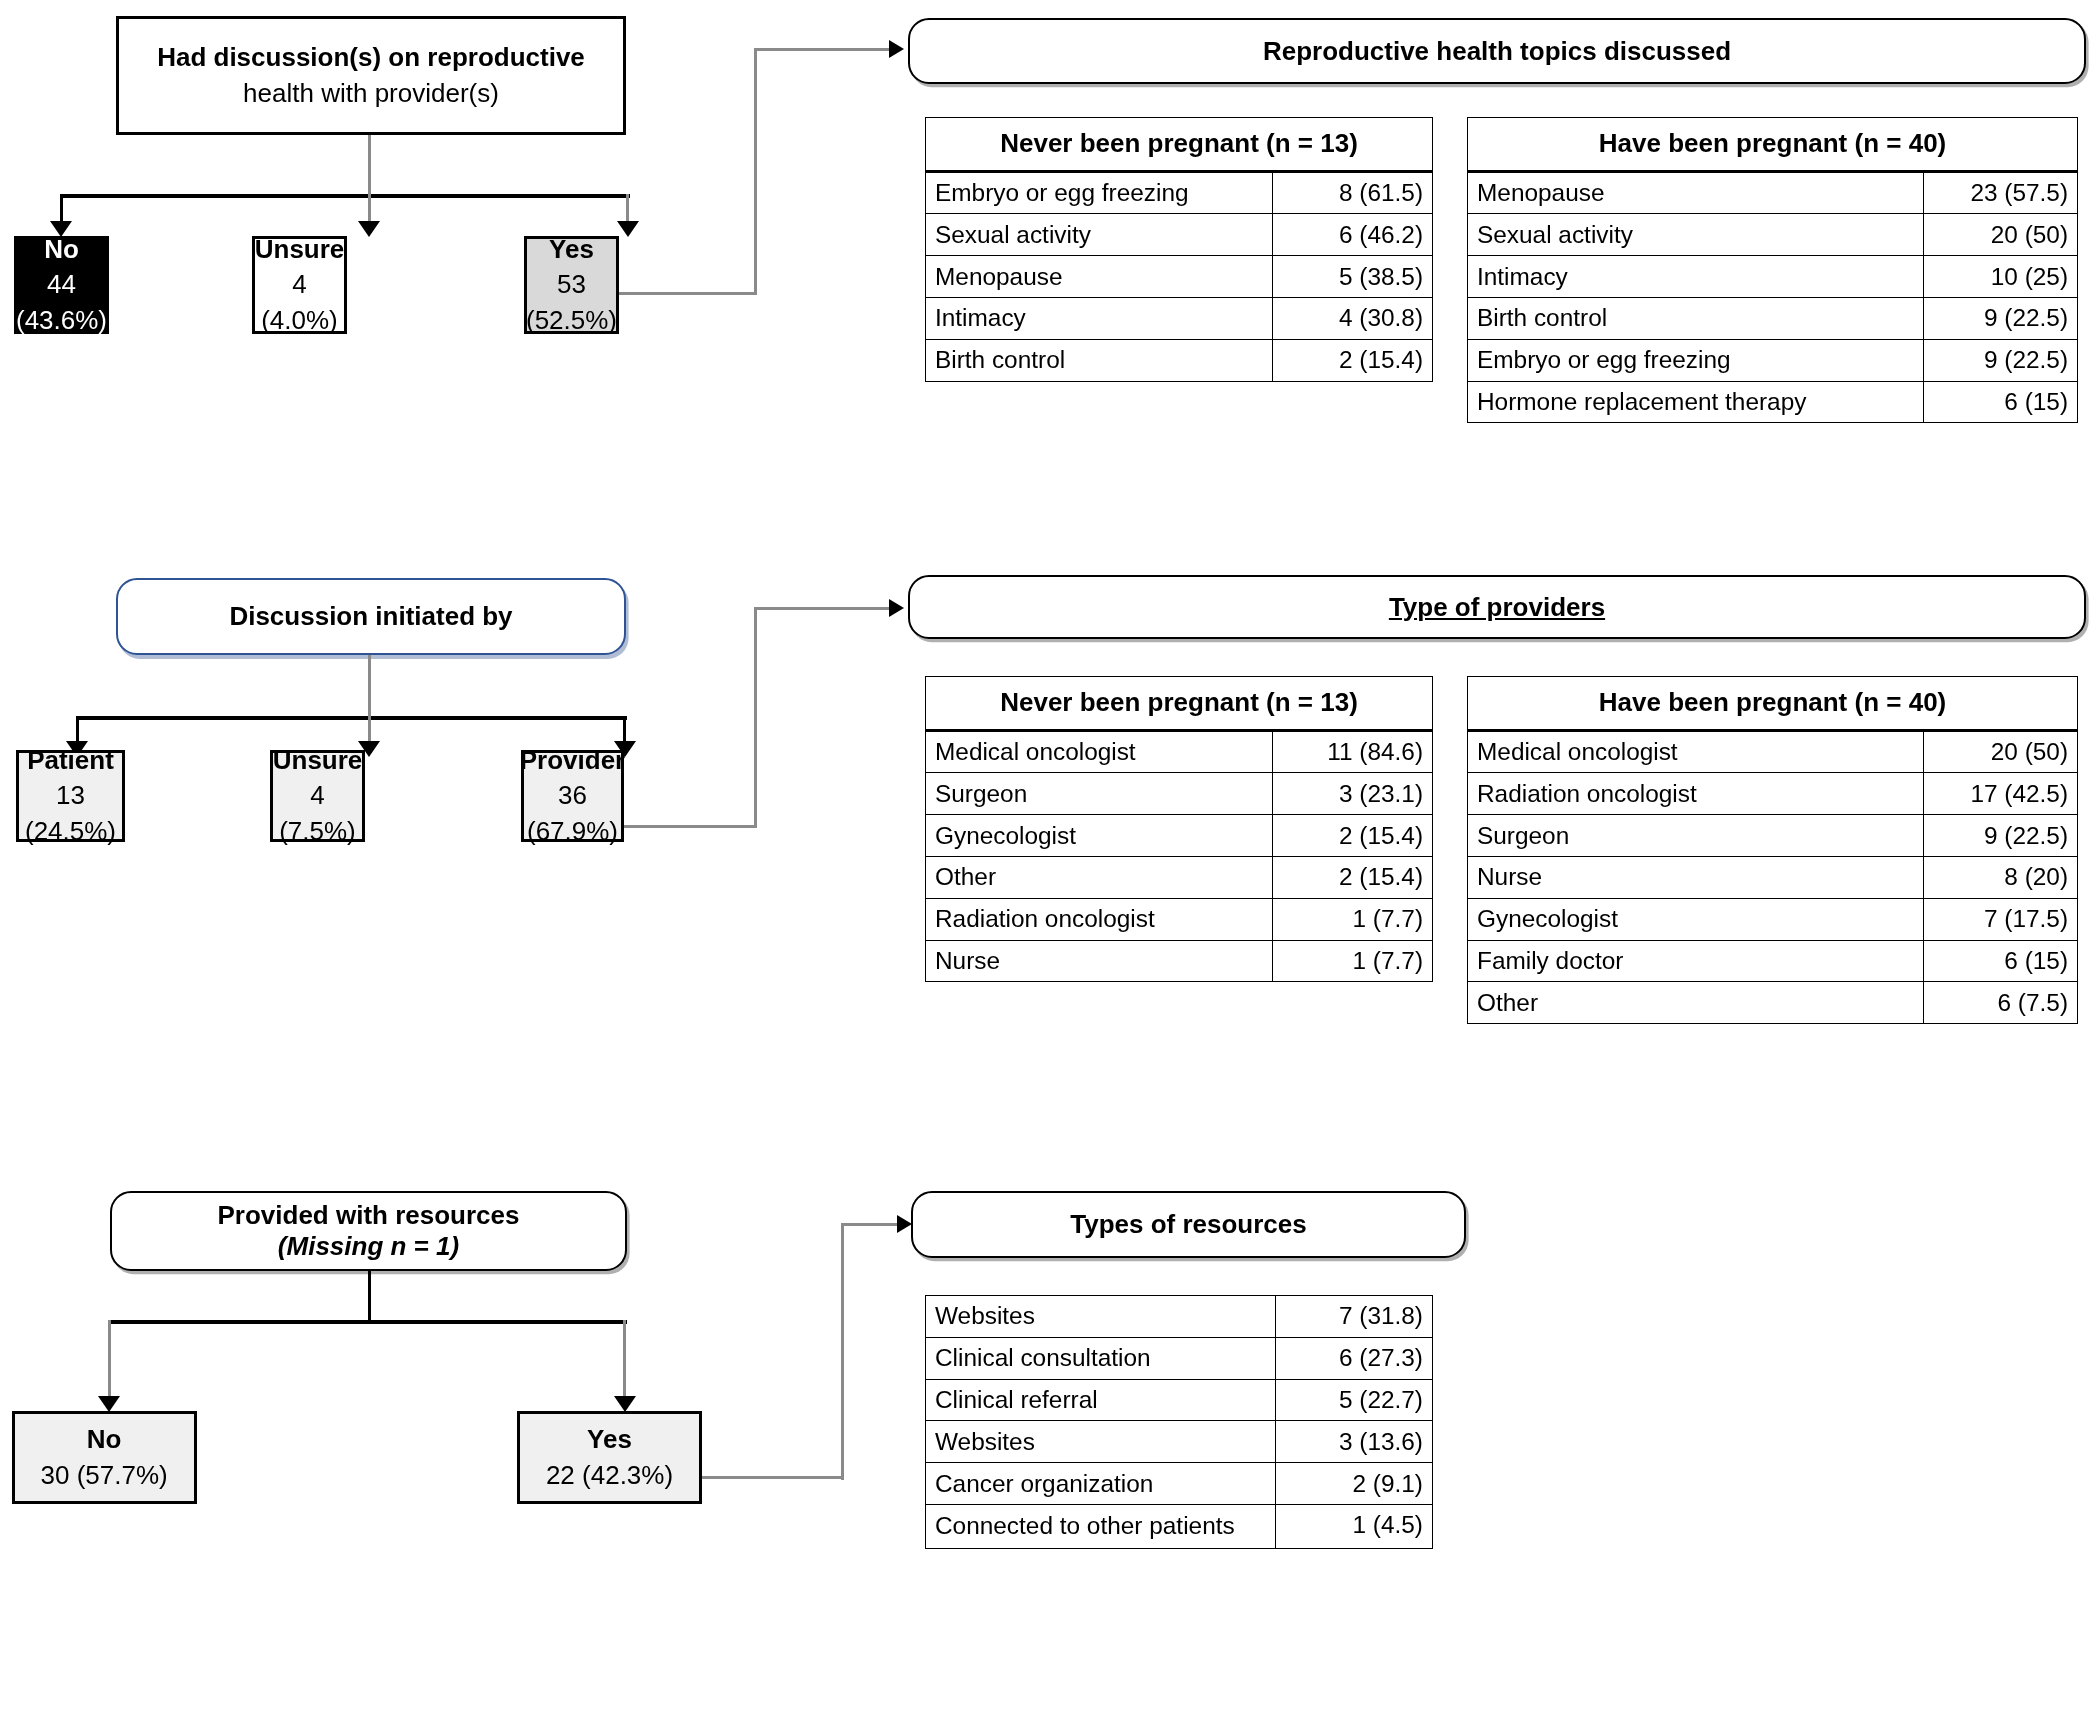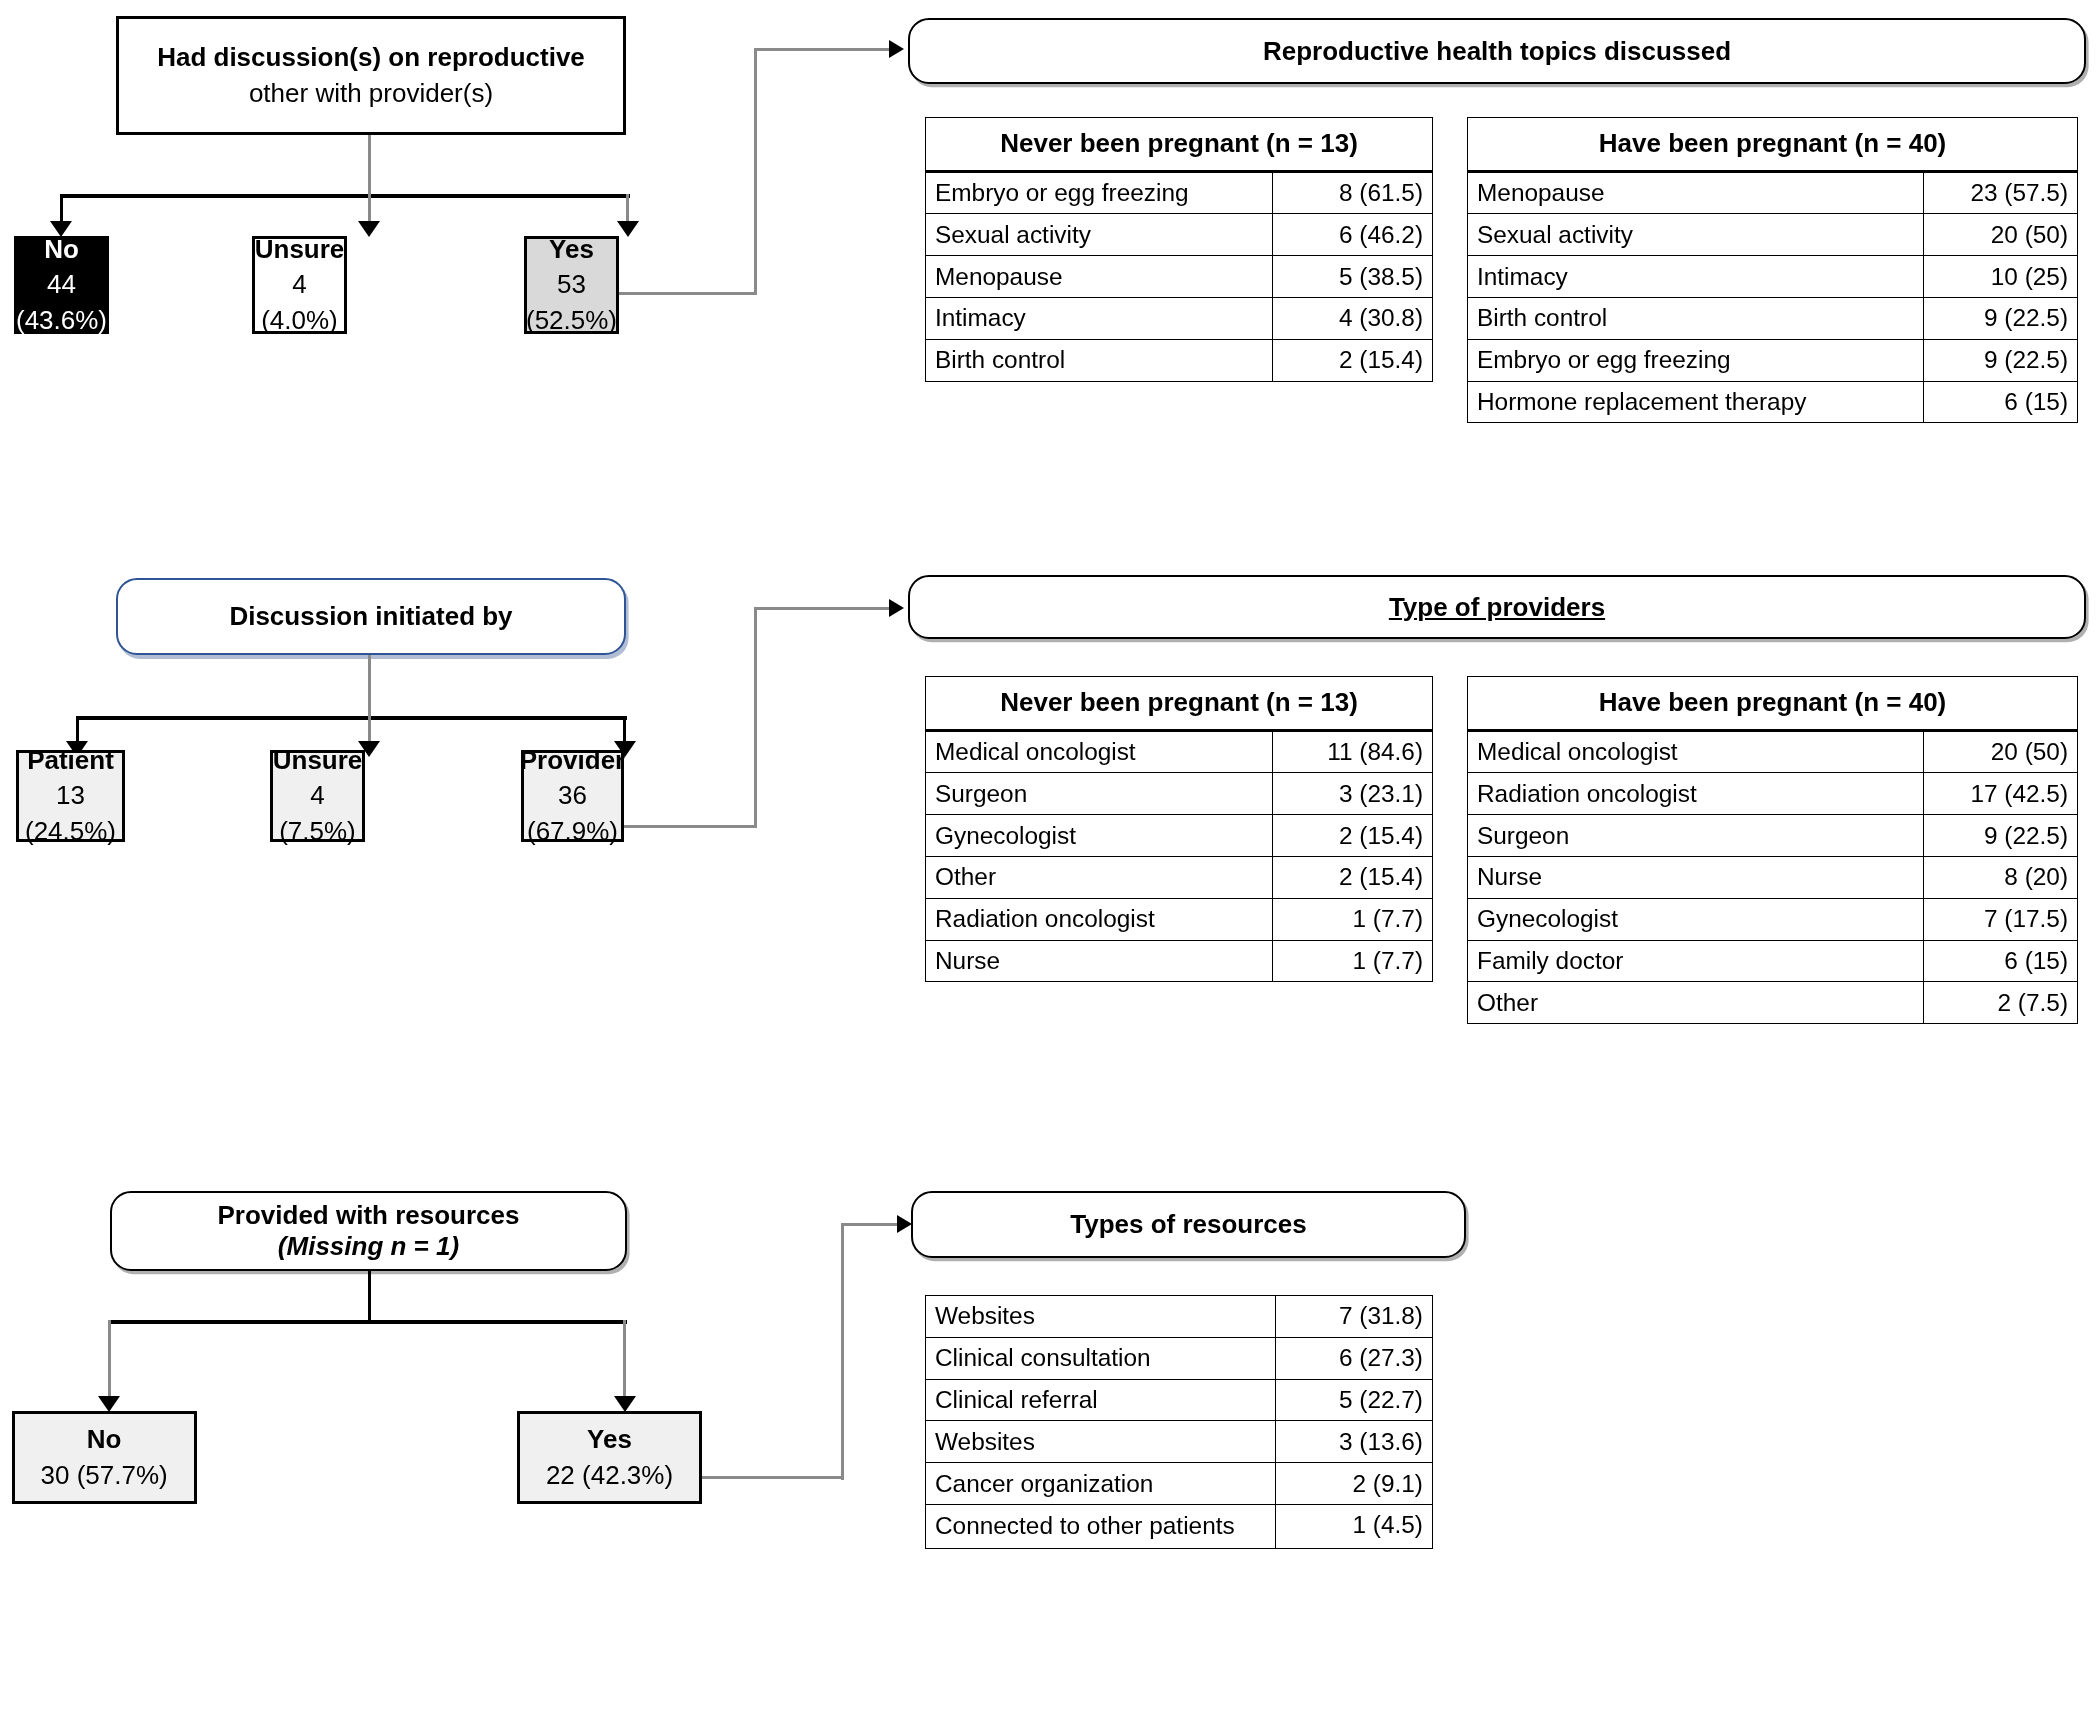--- a/index.html
+++ b/index.html
@@ -93,21 +93,21 @@
     border-left:15.4px solid #000;
   }
 </style>
 </head>
 <body>
 
 <div id="page">
 
   <div class="node plain bold" style="left:116px;top:16px;width:510px;height:119px;">
     <span class="l1">Had discussion(s) on reproductive</span>
-    <span class="l2">other with provider(s)</span>
+    <span class="l2">health with provider(s)</span>
   </div>
 
   <div class="ln gray" style="left:368px;top:135px;width:3.2px;height:61px;"></div>
   <div class="ln" style="left:60px;top:194px;width:570px;height:3.9px;"></div>
   <div class="ln" style="left:60px;top:194px;width:3.2px;height:35px;"></div>
   <div class="arrow" style="left:50px;top:221px;"></div>
   <div class="ln gray" style="left:368px;top:194px;width:3.2px;height:35px;"></div>
   <div class="arrow" style="left:358px;top:221px;"></div>
   <div class="ln gray" style="left:626px;top:194px;width:3.2px;height:35px;"></div>
   <div class="arrow" style="left:617px;top:221px;"></div>
@@ -309,21 +309,21 @@
       <tr>
           <td class="lbl">Gynecologist</td>
           <td class="val">7 (17.5)</td>
         </tr>
       <tr>
           <td class="lbl">Family doctor</td>
           <td class="val">6 (15)</td>
         </tr>
       <tr>
           <td class="lbl">Other</td>
-          <td class="val">2 (7.5)</td>
+          <td class="val">6 (7.5)</td>
         </tr>
     </tbody>
   </table>
 
   <div class="banner" style="left:110px;top:1191px;width:517px;height:80px;flex-direction:column;">
     <span>Provided with resources</span>
     <span style="font-style:italic;font-weight:bold;">(Missing n = 1)</span>
   </div>
 
   <div class="ln" style="left:368px;top:1271px;width:3.2px;height:51px;"></div>

